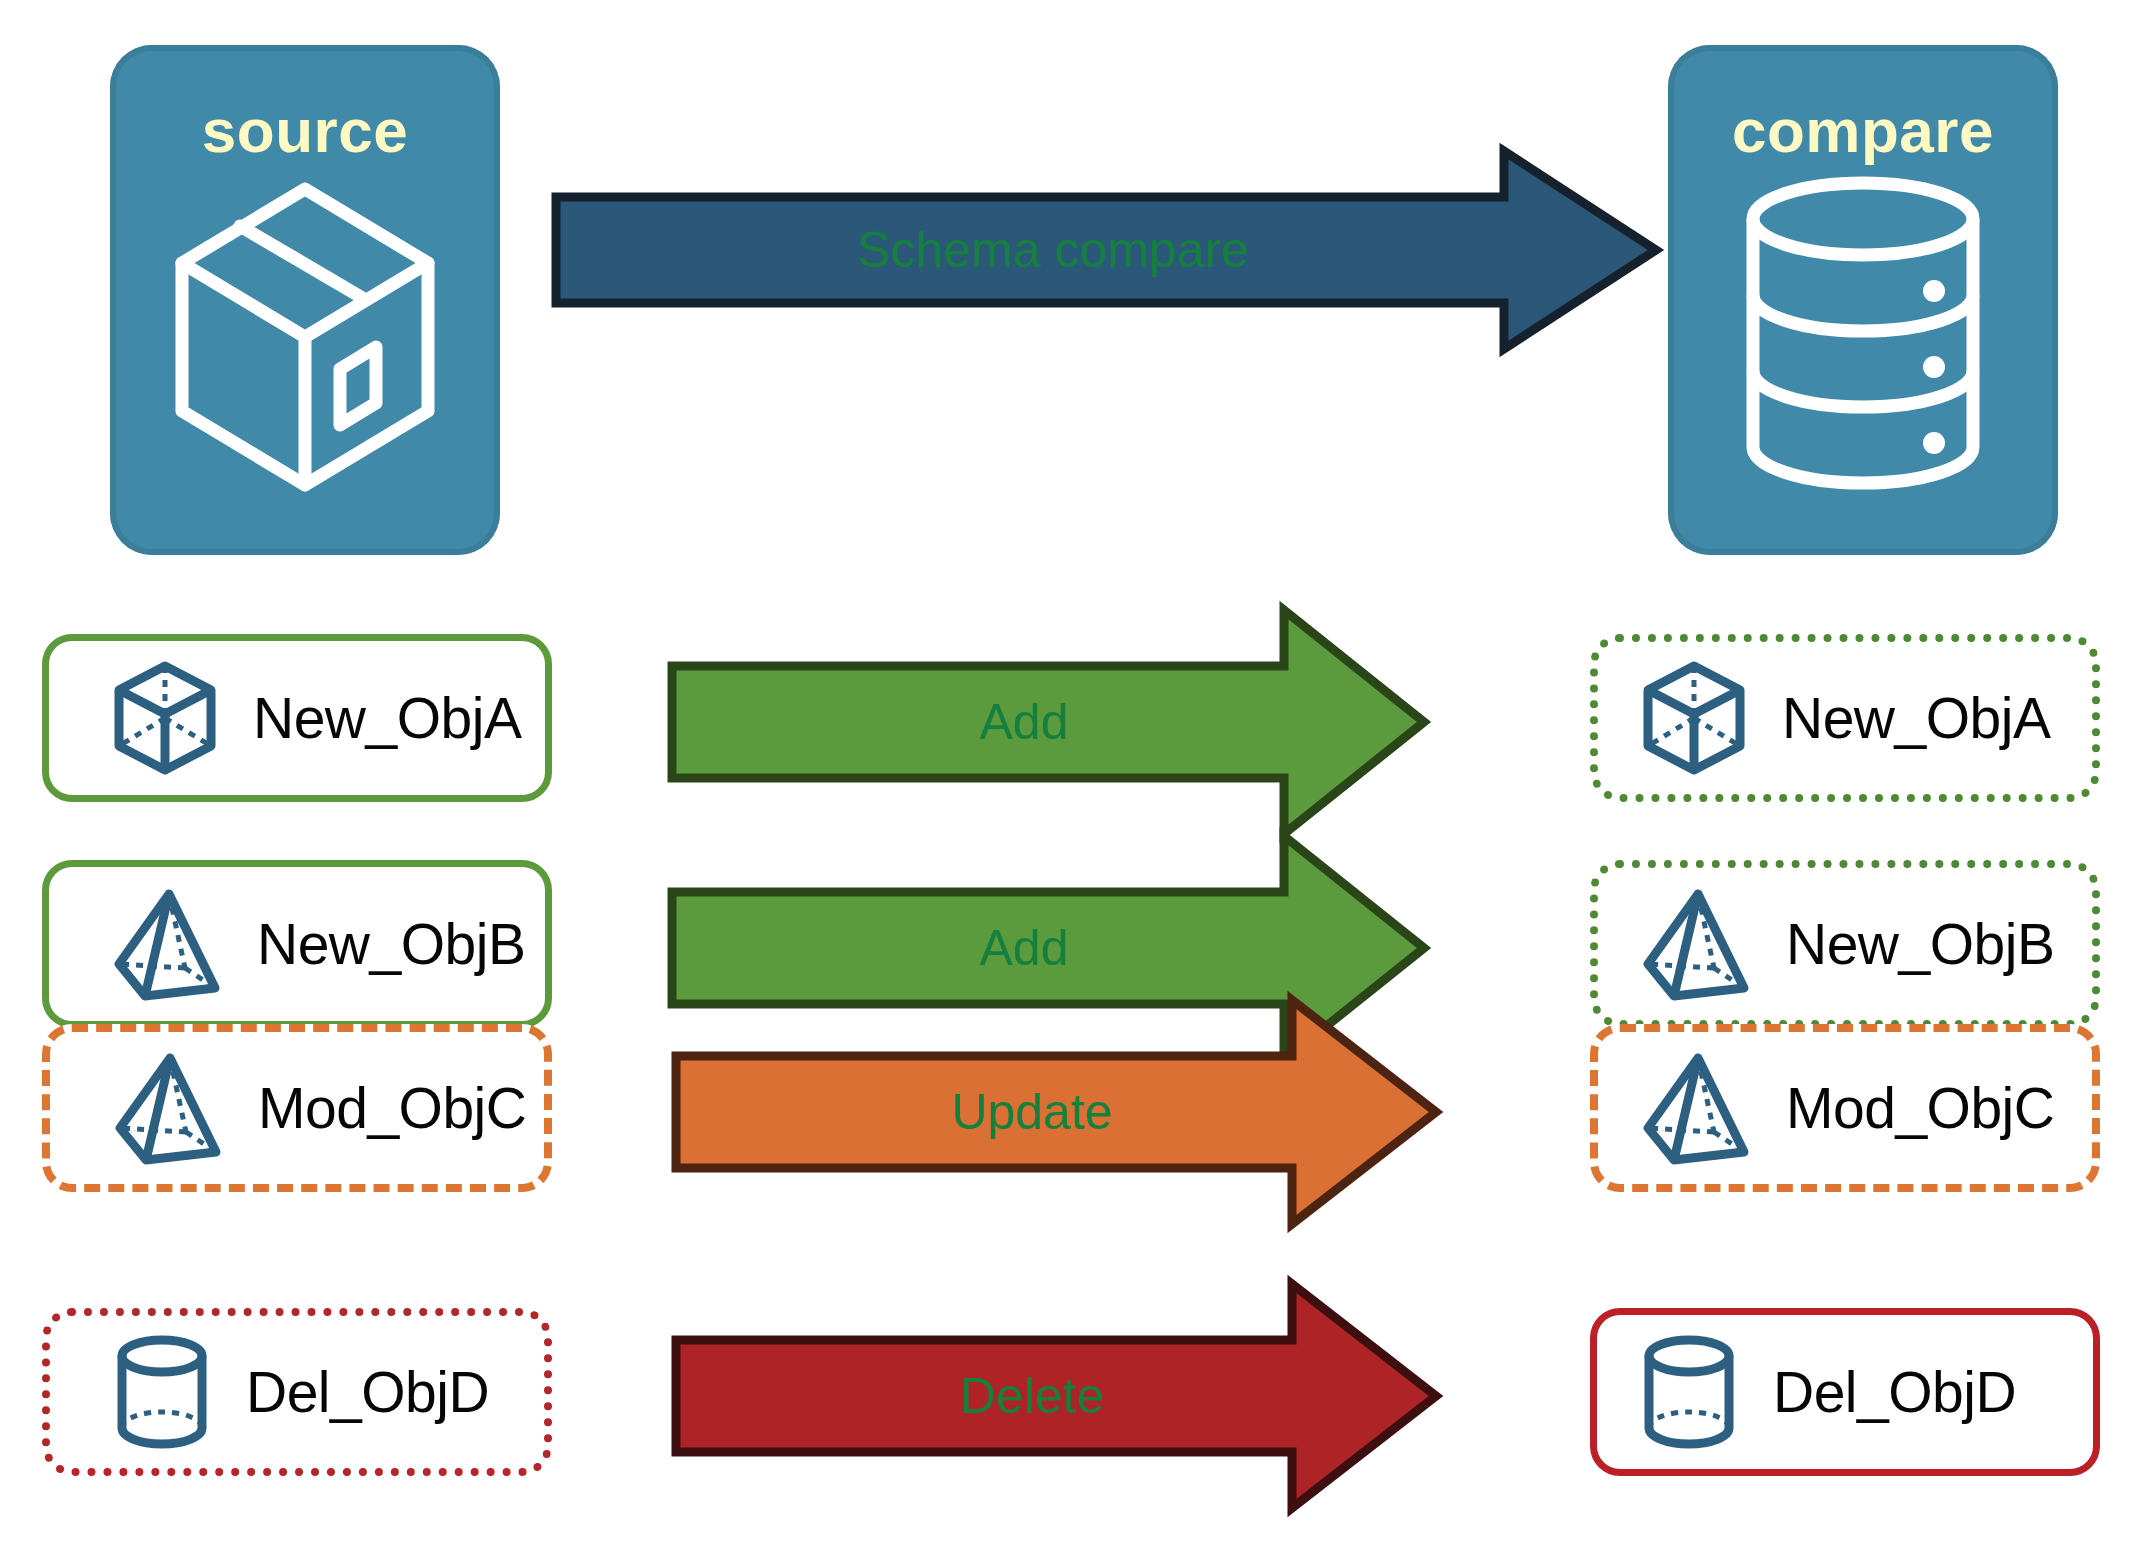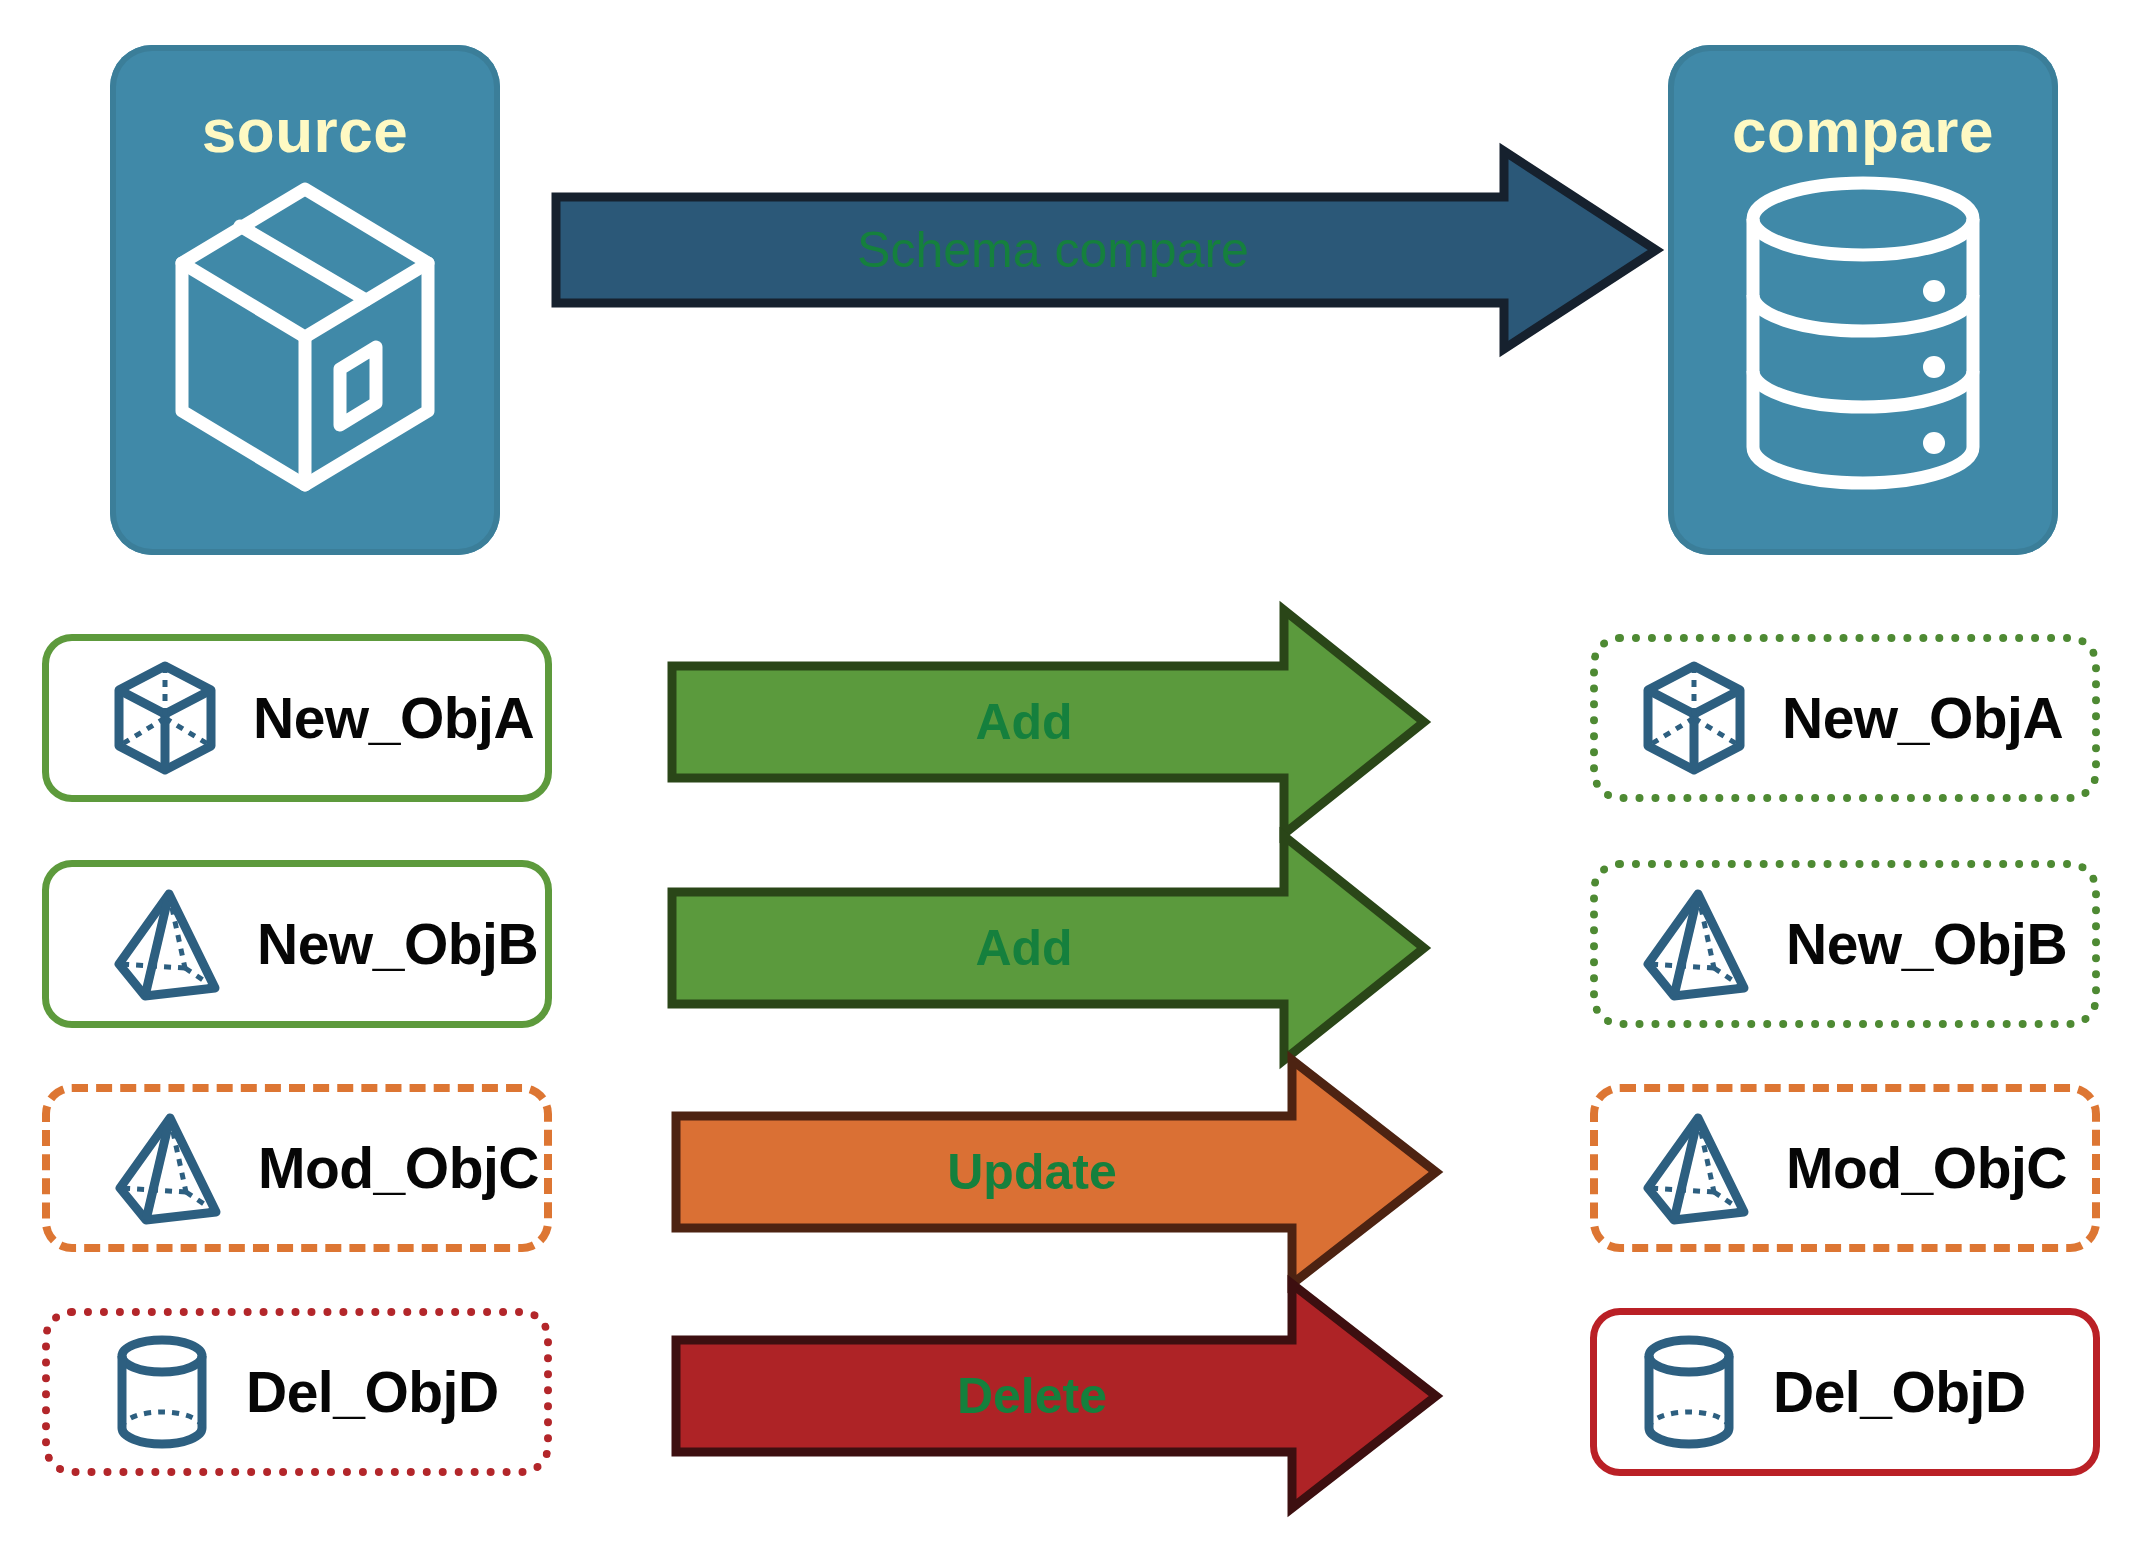--- a/index.html
+++ b/index.html
@@ -20,24 +20,24 @@
   #target-card{left:1668px;top:45px;width:390px;height:510px;}
 
   
   #schema-arrow{position:absolute;left:552px;top:145px;width:1110px;height:210px;}
   .arrow-label{position:absolute;left:0;top:0;width:100%;height:100%;
                display:flex;align-items:center;justify-content:center;
                color:#15803d;pointer-events:none;}
   #schema-arrow .arrow-label{font-size:50px;padding-right:108px;box-sizing:border-box;}
 
   
-  .row{position:absolute;left:0;width:1928px;height:200px;font-weight:bold;}
+  .row{position:absolute;left:0;width:1928px;height:200px;}
   #row-0{top:622px;}
   #row-1{top:848px;}
-  #row-2{top:1072px;}
+  #row-2{top:1012px;}
   #row-3{top:1296px;}
 
   .obj-card{position:absolute;top:12px;height:168px;border-radius:30px;
             background:#ffffff;box-sizing:border-box;
             display:flex;align-items:center;}
   .obj-card.left{left:42px;width:510px;}
   .obj-card.right{left:1590px;width:510px;}
 
   .obj-card .obj-icon{flex:0 0 auto;margin-left:62px;}
   .obj-card .obj-label{margin-left:34px;font-size:57px;color:#060606;

